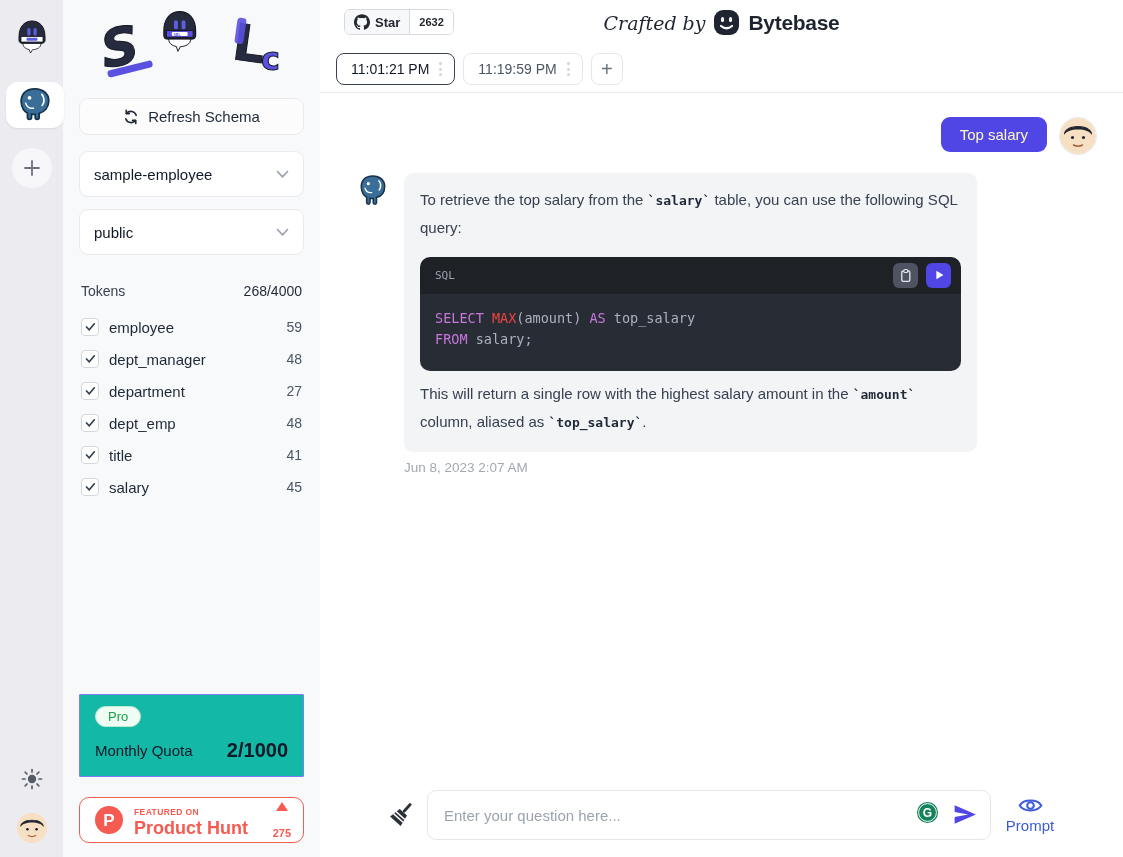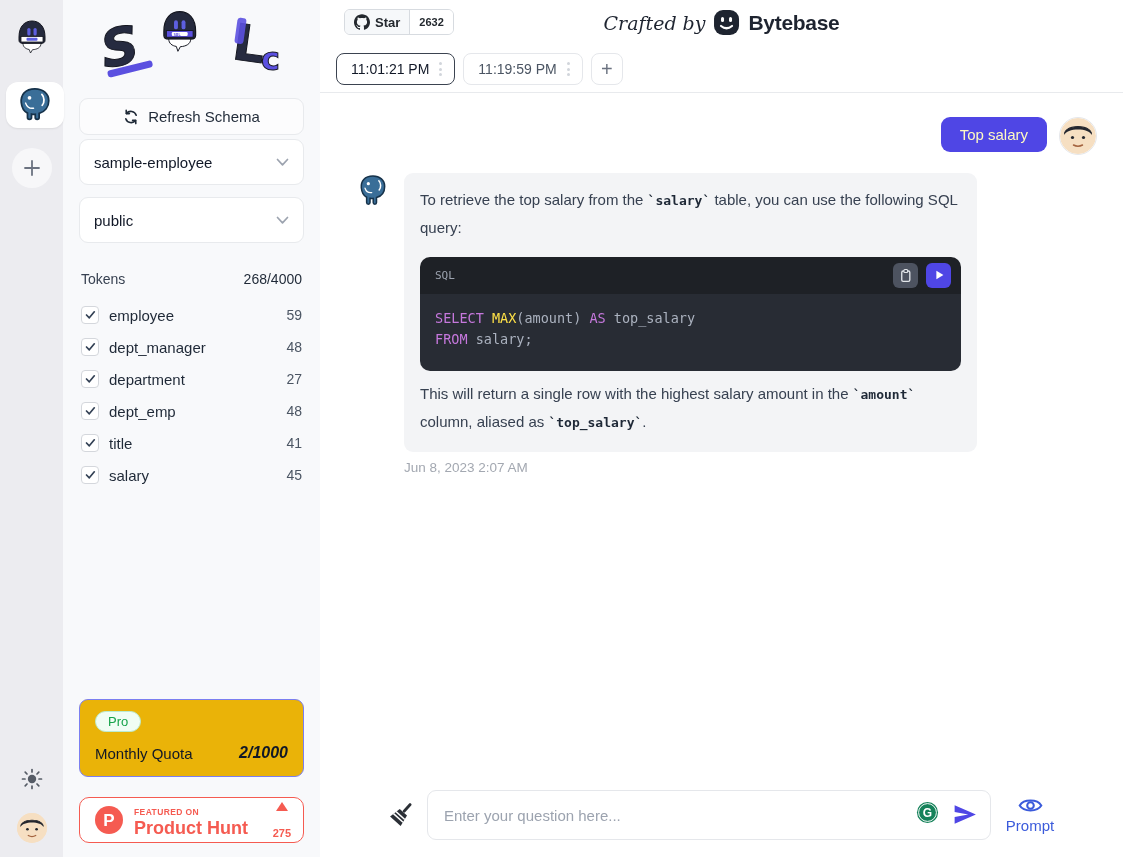--- a/index.html
+++ b/index.html
@@ -12,35 +12,35 @@
   .rail-active { margin-top:22px; width:58px; height:46px; background:#fff; border-radius:12px; box-shadow:0 1px 2px rgba(0,0,0,.08); display:flex; align-items:center; justify-content:center; cursor:pointer; position:relative; left:3px; }
   .rail-plus { margin-top:20px; width:40px; height:40px; border-radius:50%; background:#f7f7f9; display:flex; align-items:center; justify-content:center; cursor:pointer; }
   .rail-spacer { flex:1; }
   .rail-sun { margin-bottom:18px; cursor:pointer; }
   .rail-avatar { margin-bottom:14px; width:30px; height:30px; border-radius:50%; overflow:hidden; cursor:pointer; background:#f6dfc2; }
 
   
   .sidebar { width:257px; background:#f8f9fb; display:flex; flex-direction:column; padding:0 16px; flex-shrink:0; }
   .logo-wrap { display:flex; justify-content:center; padding:6px 0 2px; }
   .btn-refresh { margin-top:18px; height:37px; background:#fcfcfd; border:1px solid #e8eaed; border-radius:9px; display:flex; align-items:center; justify-content:center; gap:9px; font-size:15px; color:#1f2937; cursor:pointer; }
-  .select-box { margin-top:4px; height:46px; background:#fff; border:1px solid #e8eaed; border-radius:9px; display:flex; align-items:center; justify-content:space-between; padding:0 14px; font-size:15px; color:#111827; cursor:pointer; }
+  .select-box { margin-top:16px; height:46px; background:#fff; border:1px solid #e8eaed; border-radius:9px; display:flex; align-items:center; justify-content:space-between; padding:0 14px; font-size:15px; color:#111827; cursor:pointer; }
   .select-box + .select-box { margin-top:12px; }
   .tokens-head { margin-top:28px; display:flex; justify-content:space-between; font-size:14px; color:#374151; padding:0 2px; }
   .tokens-head .val { color:#1f2937; }
   .tbl-rows { margin-top:12px; }
   .tbl-row { height:32px; display:flex; align-items:center; padding:0 2px; }
   .cbx { width:18px; height:18px; border:1px solid #d4d7dc; border-radius:4px; background:#fff; display:flex; align-items:center; justify-content:center; cursor:pointer; flex-shrink:0; }
   .tbl-name { margin-left:10px; font-size:15px; color:#1f2937; flex:1; }
   .tbl-tokens { font-size:14px; color:#4b5563; }
   .side-spacer { flex:1; }
-  .quota-card { border:1px solid #7b7ff0; border-radius:9px; background:#eab308; padding:11px 15px 14px; }
+  .quota-card { border:1px solid #7b7ff0; border-radius:1px; background:#14b8a6; padding:11px 15px 14px; }
   .pro-pill { display:inline-block; font-size:13px; color:#16a34a; background:#f0fdf4; border:1px solid #bbecd0; border-radius:999px; padding:2px 12px; }
   .quota-row { margin-top:12px; display:flex; justify-content:space-between; align-items:center; }
   .quota-label { font-size:15px; color:#111827; }
-  .quota-value { font-size:16px; color:#111827; font-weight:600;font-style:italic; }
+  .quota-value { font-size:20px; color:#111827; font-weight:600; }
   .ph-badge { margin-top:20px; margin-bottom:14px; border:1px solid #f55b51; border-radius:10px; background:#fff; height:46px; display:flex; align-items:center; padding:0 12px 0 14px; cursor:pointer; }
   .ph-text { margin-left:10px; flex:1; line-height:1.05; }
   .ph-featured { font-size:8.5px; font-weight:700; color:#f55b51; letter-spacing:.4px; }
   .ph-name { font-size:18px; font-weight:800; color:#f55b51; }
   .ph-vote { display:flex; flex-direction:column; align-items:center; gap:16px; }
   .ph-tri { width:0; height:0; border-left:6px solid transparent; border-right:6px solid transparent; border-bottom:9px solid #f55b51; }
   .ph-count { font-size:11px; font-weight:700; color:#f55b51; }
 
   
   .main { flex:1; display:flex; flex-direction:column; background:#fff; min-width:0; }
@@ -69,21 +69,21 @@
   .code-block { margin:15px 0 9px; border-radius:10px; overflow:hidden; }
   .code-head { background:#1e2126; height:37px; display:flex; align-items:center; justify-content:space-between; padding:0 10px 0 15px; }
   .code-lang { font-family:"DejaVu Sans Mono", monospace; font-size:11px; color:#9ca3af; }
   .code-actions { display:flex; gap:8px; }
   .cbtn { width:25px; height:25px; border-radius:6px; display:flex; align-items:center; justify-content:center; cursor:pointer; border:none; }
   .cbtn.copy { background:#4d5360; }
   .cbtn.run { background:#4f46e5; }
   .code-body { background:#282c34; padding:14px 15px 21px; font-family:"DejaVu Sans Mono", monospace; font-size:13.5px; line-height:1.58; color:#abb2bf; }
   .code-line { white-space:pre; }
   .kw { color:#c678dd; }
-  .fn { color:#fde047; }
+  .fn { color:#ef4444; }
   .msg-time { margin-top:8px; margin-left:48px; font-size:13.5px; color:#a3a8b1; }
   .chat-spacer { flex:1; }
 
   .composer { display:flex; align-items:center; gap:11px; padding:0 39px 17px 33px; }
   .broom { cursor:pointer; flex-shrink:0; }
   .input-wrap { flex:1; position:relative; }
   .q-input { width:100%; height:50px; border:1px solid #e5e7eb; border-radius:9px; padding:0 92px 0 16px; font-size:15px; color:#111827; outline:none; font-family:"Liberation Sans", sans-serif; }
   .q-input::placeholder { color:#9ca3af; }
   .gram { position:absolute; right:52px; top:11px; cursor:pointer; }
   .send { position:absolute; right:14px; top:14px; cursor:pointer; background:none; border:none; padding:0; }

